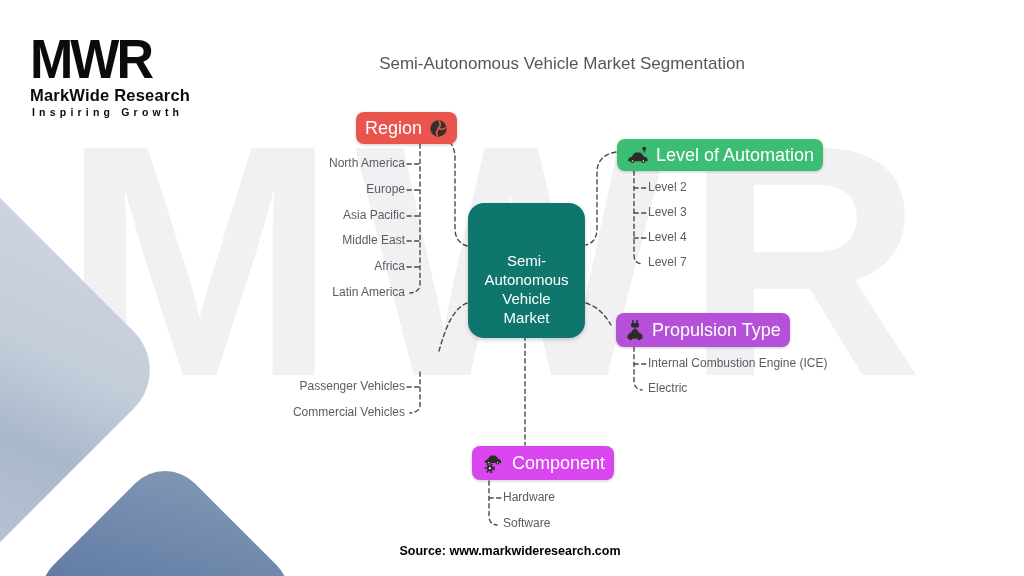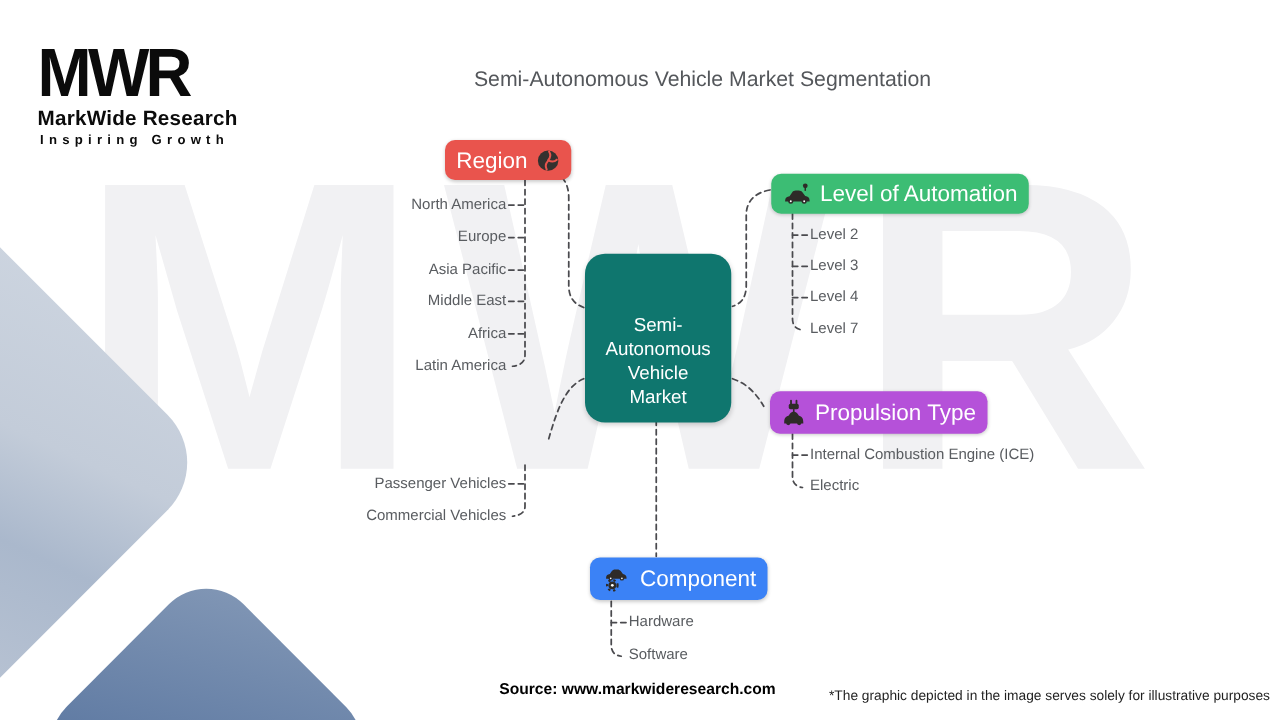--- a/index.html
+++ b/index.html
@@ -174,35 +174,34 @@
     <span class="node-label">Propulsion Type</span>
   </div>
 
   <div class="item item-l" style="top:356px">Internal Combustion Engine (ICE)</div>
   <div class="item item-l" style="top:381px">Electric</div>
 
 
   <div class="item item-r" style="top:379px">Passenger Vehicles</div>
   <div class="item item-r" style="top:405px">Commercial Vehicles</div>
 
-  <div class="node" style="left: 472px; top: 446px; height: 34px; background: #3b82f6;">
+  <div class="node" style="left: 472px; top: 446px; height: 34px; background: #d946ef;">
     <span class="icon">
       <svg width="24" height="22" viewBox="0 0 26 23">
         <path fill="#2e2b28" d="M4.2 10.6 C4.2 8.6 5.5 7.7 7.4 7.4 L9.2 4.8 C9.8 3.9 10.8 3.4 11.9 3.4 L14.1 3.4 C15.2 3.4 16.2 3.9 16.9 4.8 L18.8 7.3 C20.7 7.6 21.9 8.6 21.9 10.4 L21.9 11.4 L4.2 11.4 Z"></path>
         <circle cx="8.2" cy="11.2" r="1.9" fill="#2e2b28"></circle>
           <circle cx="8.2" cy="11.2" r=".7" fill="#fff"></circle>
         <circle cx="17.9" cy="11.2" r="1.9" fill="#2e2b28"></circle>
           <circle cx="17.9" cy="11.2" r=".7" fill="#fff"></circle>
         <circle cx="9.6" cy="17.2" r="3.4" fill="#2e2b28"></circle>
         <circle cx="9.6" cy="17.2" r="4.6" fill="none" stroke="#2e2b28" stroke-width="1.8" stroke-dasharray="2 2.4"></circle>
         <circle cx="9.6" cy="17.2" r="1.2" fill="#fff"></circle>
       </svg>
     </span>
     <span class="node-label">Component</span>
   </div>
 
   <div class="item item-c" style="top:490px">Hardware</div>
   <div class="item item-c" style="top:516px">Software</div>
 
   <div class="source">Source: www.markwideresearch.com</div>
-  <div class="disclaimer">*The graphic depicted in the image serves solely for illustrative purposes</div>
 
 </div>
 
 </body></html>

